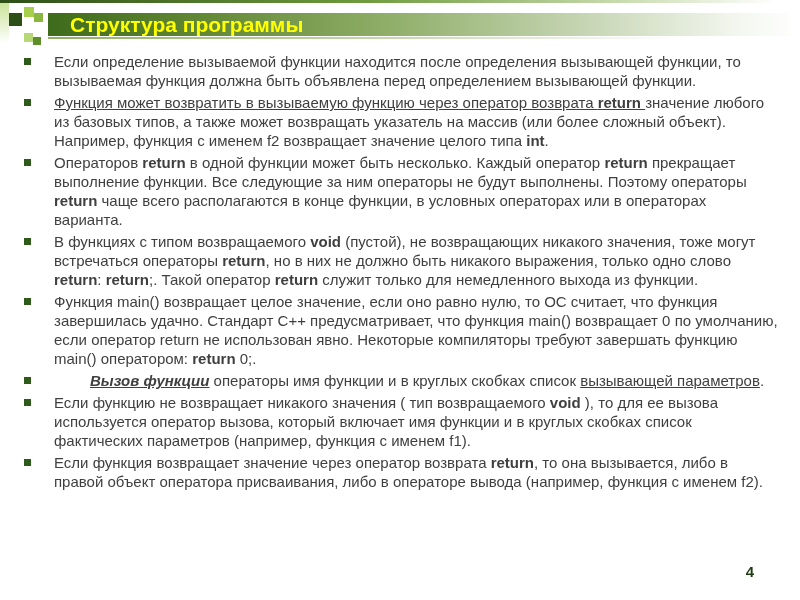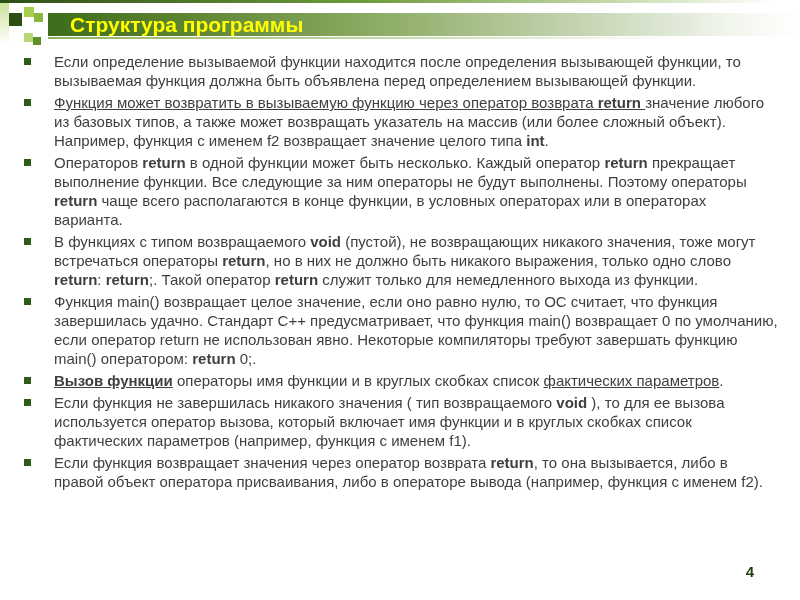--- a/index.html
+++ b/index.html
@@ -37,21 +37,21 @@
     background:linear-gradient(to right,#8fb160 0%,#cdddb8 55%,rgba(255,255,255,0) 90%);}
   
   .bullet-list{position:absolute;left:4px;top:52px;width:800px;margin:0;padding:0;list-style:none;}
   .bullet-item{
     position:relative;margin:0 25px 3px 20px;padding-left:30px;
     font-size:15px;line-height:19px;color:var(--body-text,#3f3f3f);
   }
   .marker{position:absolute;left:0;top:6px;width:7px;height:7px;
     background:var(--bullet-marker,#2e5a1a);}
   .bold{font-weight:bold;}
-  .italic{}
+  .italic{font-style:italic;margin-left:36px;}
   .underline{text-decoration:underline;}
   
   .page-number{position:absolute;right:46px;top:563px;font-size:15px;font-weight:bold;
     color:var(--page-number,#1f3d12);}
 </style>
 </head>
 <body>
 
 <div class="slide">
   <div class="top-line"></div>
@@ -66,19 +66,19 @@
     <h1>Структура программы</h1>
   </div>
   <div class="under-line"></div>
 
   <ul class="bullet-list">
       <li class="bullet-item"><span class="marker"></span><span><span>Если определение вызываемой функции  находится после определения вызывающей функции, то вызываемая функция должна быть объявлена перед определением вызывающей функции.</span></span></li>
       <li class="bullet-item"><span class="marker"></span><span><span class="underline">Функция может возвратить в вызываемую функцию через оператор возврата </span><span class="bold underline">return </span><span>значение любого из базовых типов, а также может возвращать указатель на массив (или более сложный объект). Например, функция с именем f2 возвращает значение целого типа </span><span class="bold">int</span><span>.</span></span></li>
       <li class="bullet-item"><span class="marker"></span><span><span>Операторов </span><span class="bold">return</span><span> в одной функции может быть несколько. Каждый оператор </span><span class="bold">return</span><span> прекращает выполнение функции. Все следующие за ним операторы не будут выполнены. Поэтому операторы </span><span class="bold">return</span><span> чаще всего располагаются в конце функции, в условных операторах или в операторах варианта.</span></span></li>
       <li class="bullet-item"><span class="marker"></span><span><span>В функциях с типом возвращаемого </span><span class="bold">void</span><span> (пустой), не возвращающих никакого значения, тоже могут встречаться операторы </span><span class="bold">return</span><span>, но в них не должно быть никакого выражения, только одно слово </span><span class="bold">return</span><span>: </span><span class="bold">return</span><span>;.  Такой оператор </span><span class="bold">return</span><span> служит только для немедленного выхода из функции.</span></span></li>
       <li class="bullet-item"><span class="marker"></span><span><span>Функция main() возвращает целое значение, если оно равно нулю, то ОС считает, что функция завершилась удачно. Стандарт С++ предусматривает, что функция main() возвращает 0 по умолчанию, если оператор return не использован явно. Некоторые компиляторы требуют завершать функцию main() оператором: </span><span class="bold">return</span><span> 0;.</span></span></li>
-      <li class="bullet-item"><span class="marker"></span><span><span class="bold italic underline">Вызов функции</span><span> операторы имя функции и в круглых скобках список </span><span class="underline">фактических параметров</span><span>.</span></span></li>
-      <li class="bullet-item"><span class="marker"></span><span><span>Если функция не завершилась никакого значения ( тип возвращаемого </span><span class="bold">void</span><span> ), то для ее вызова используется оператор вызова, который включает имя функции и в круглых скобках список фактических параметров (например, функция с именем f1).</span></span></li>
-      <li class="bullet-item"><span class="marker"></span><span><span>Если функция возвращает значения через оператор возврата </span><span class="bold">return</span><span>, то она вызывается, либо в правой объект оператора присваивания, либо в операторе вывода (например, функция с именем f2).</span></span></li>
+      <li class="bullet-item"><span class="marker"></span><span><span class="bold italic underline">Вызов функции</span><span> операторы имя функции и в круглых скобках список </span><span class="underline">вызывающей параметров</span><span>.</span></span></li>
+      <li class="bullet-item"><span class="marker"></span><span><span>Если функцию не возвращает никакого значения ( тип возвращаемого </span><span class="bold">void</span><span> ), то для ее вызова используется оператор вызова, который включает имя функции и в круглых скобках список фактических параметров (например, функция с именем f1).</span></span></li>
+      <li class="bullet-item"><span class="marker"></span><span><span>Если функция возвращает значение через оператор возврата </span><span class="bold">return</span><span>, то она вызывается, либо в правой объект оператора присваивания, либо в операторе вывода (например, функция с именем f2).</span></span></li>
     </ul>
 
   <div class="page-number">4</div>
 </div>
 
 </body></html>

